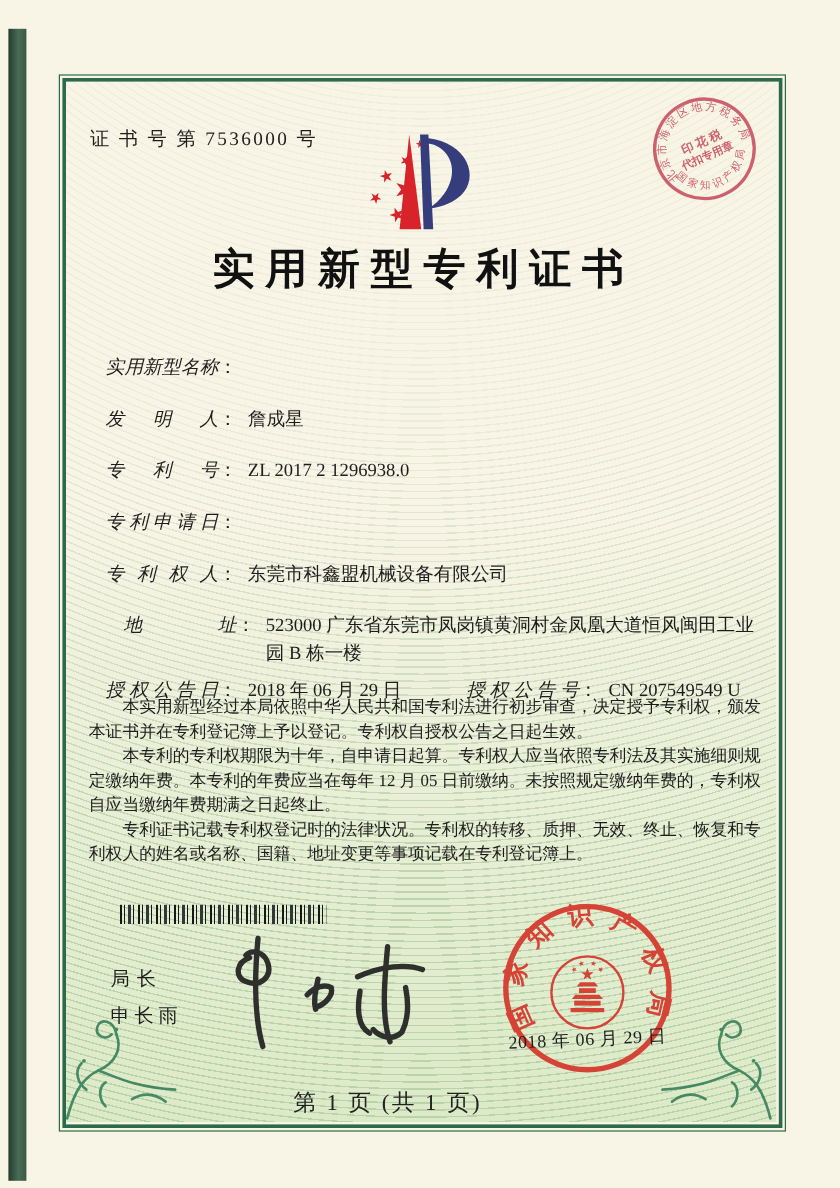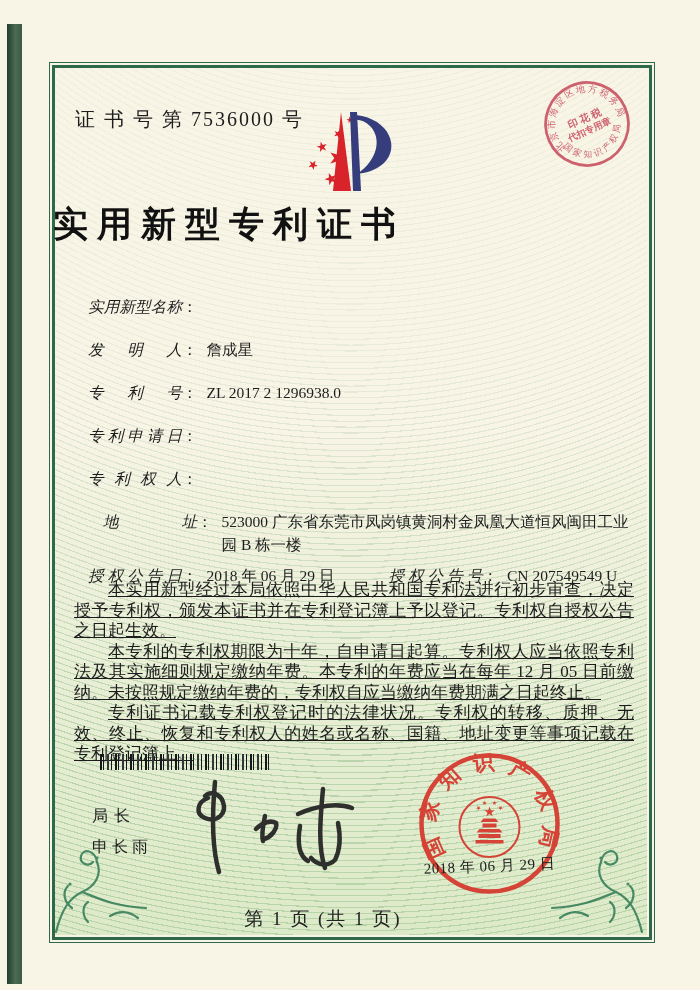--- a/index.html
+++ b/index.html
@@ -12,32 +12,32 @@
   
   .frame-outer{left:49px;top:62px;width:604px;height:879px;border:1px solid #2d6a4b;}
   .frame-inner{position:absolute;left:2px;top:2px;right:2px;bottom:2px;border:3px solid #2d6a4b;}
   
   .guilloche{left:55px;top:68px;width:592px;height:867px;
     background:repeating-radial-gradient(150% 120% at 50% -60%,rgba(96,160,104,.55) 0 1px,rgba(0,0,0,0) 1px 5px);
     -webkit-mask-image:linear-gradient(180deg,rgba(0,0,0,.10) 0%,rgba(0,0,0,.14) 30%,rgba(0,0,0,.45) 55%,rgba(0,0,0,.85) 78%,#000 100%);
     mask-image:linear-gradient(180deg,rgba(0,0,0,.10) 0%,rgba(0,0,0,.14) 30%,rgba(0,0,0,.45) 55%,rgba(0,0,0,.85) 78%,#000 100%);}
   .tint{left:55px;top:68px;width:592px;height:867px;
     background:linear-gradient(180deg,rgba(213,233,196,0) 42%,rgba(206,229,184,.30) 64%,rgba(198,225,175,.55) 100%);}
-  .cert-no{left:75px;top:106px;font-size:20px;letter-spacing:2px;}
-  .title{left:53px;top:201px;width:600px;font-size:35px;font-weight:bold;
+  .cert-no{left:75px;top:106px;font-size:16px;letter-spacing:2px;}
+  .title{left:53px;top:201px;width:600px;text-align:center;font-size:35px;font-weight:bold;
          letter-spacing:9px;color:#111;}
   .logo{left:295px;top:110px;}
   
   .fields{left:88px;top:295px;width:548px;font-size:15.5px;}
   .frow{display:flex;margin-bottom:20px;line-height:23px;}
   .flabel{flex:none;width:94px;text-align:justify;text-align-last:justify;font-style:italic;}
   .fcolon{flex:none;margin-right:9px;}
   .fvalue{flex:1;}
   .gval{flex:none;width:182px;}
-  .body{left:74px;top:580px;width:560px;font-size:17px;line-height:20.5px;text-align:justify;color:#1c1c1c;text-decoration:underline;}
+  .body{left:74px;top:580px;width:560px;font-size:14px;line-height:20.5px;text-align:justify;color:#1c1c1c;}
   .body p{margin:0;text-indent:2em;}
   .barcode{left:100px;top:754px;width:172px;height:16px;
     background:repeating-linear-gradient(90deg,#15181a 0 2px,rgba(0,0,0,0) 2px 3px,#15181a 3px 4px,rgba(0,0,0,0) 4px 7px,#30383a 7px 9px,rgba(0,0,0,0) 9px 11px,#15181a 11px 12px,rgba(0,0,0,0) 12px 15px);}
   .dir-title{left:92px;top:806px;font-size:16px;letter-spacing:6px;}
   .dir-name{left:92px;top:837px;font-size:16px;letter-spacing:4px;}
   .signature{left:178px;top:776px;}
   .seal{left:417px;top:751px;opacity:.93;}
   .seal-date{left:412px;top:857px;width:155px;text-align:center;font-size:15px;color:#1e1e1e;
     transform:rotate(-2.5deg);letter-spacing:.5px;}
   .stamp{left:541px;top:78px;transform:rotate(-24deg);opacity:.85;}
@@ -119,20 +119,21 @@
       <span class="fcolon">：</span>
     <span class="fvalue">ZL 2017 2 1296938.0</span>
   </div>
   <div class="frow">
     <span class="flabel">专利申请日</span>
       <span class="fcolon">：</span>
   </div>
   <div class="frow">
     <span class="flabel">专利权人</span>
       <span class="fcolon">：</span>
+    <span class="fvalue">东莞市科鑫盟机械设备有限公司</span>
   </div>
   <div class="frow" style="margin-bottom:8px;margin-left:15px;">
     <span class="flabel">地址</span>
       <span class="fcolon">：</span>
     <span class="fvalue">523000 广东省东莞市凤岗镇黄洞村金凤凰大道恒风闽田工业园 B 栋一楼</span>
   </div>
   <div class="frow">
     <span class="flabel">授权公告日</span>
       <span class="fcolon">：</span>
     <span class="gval">2018 年 06 月 29 日</span>

